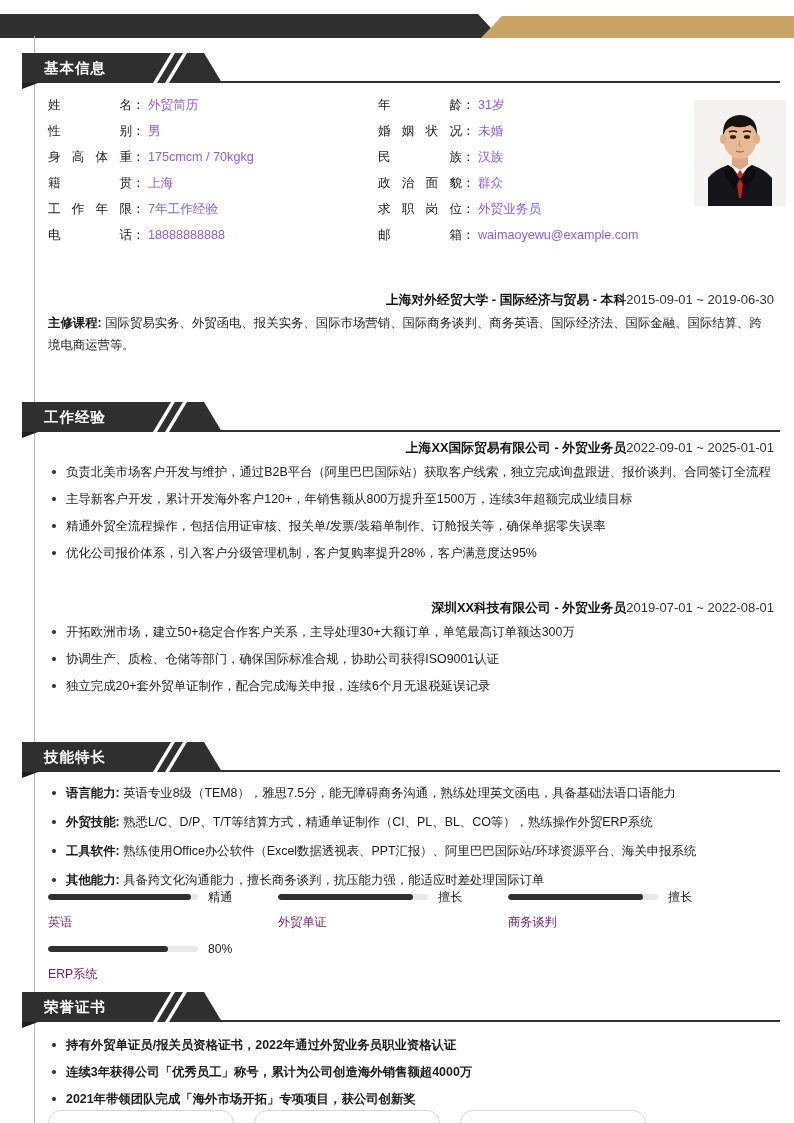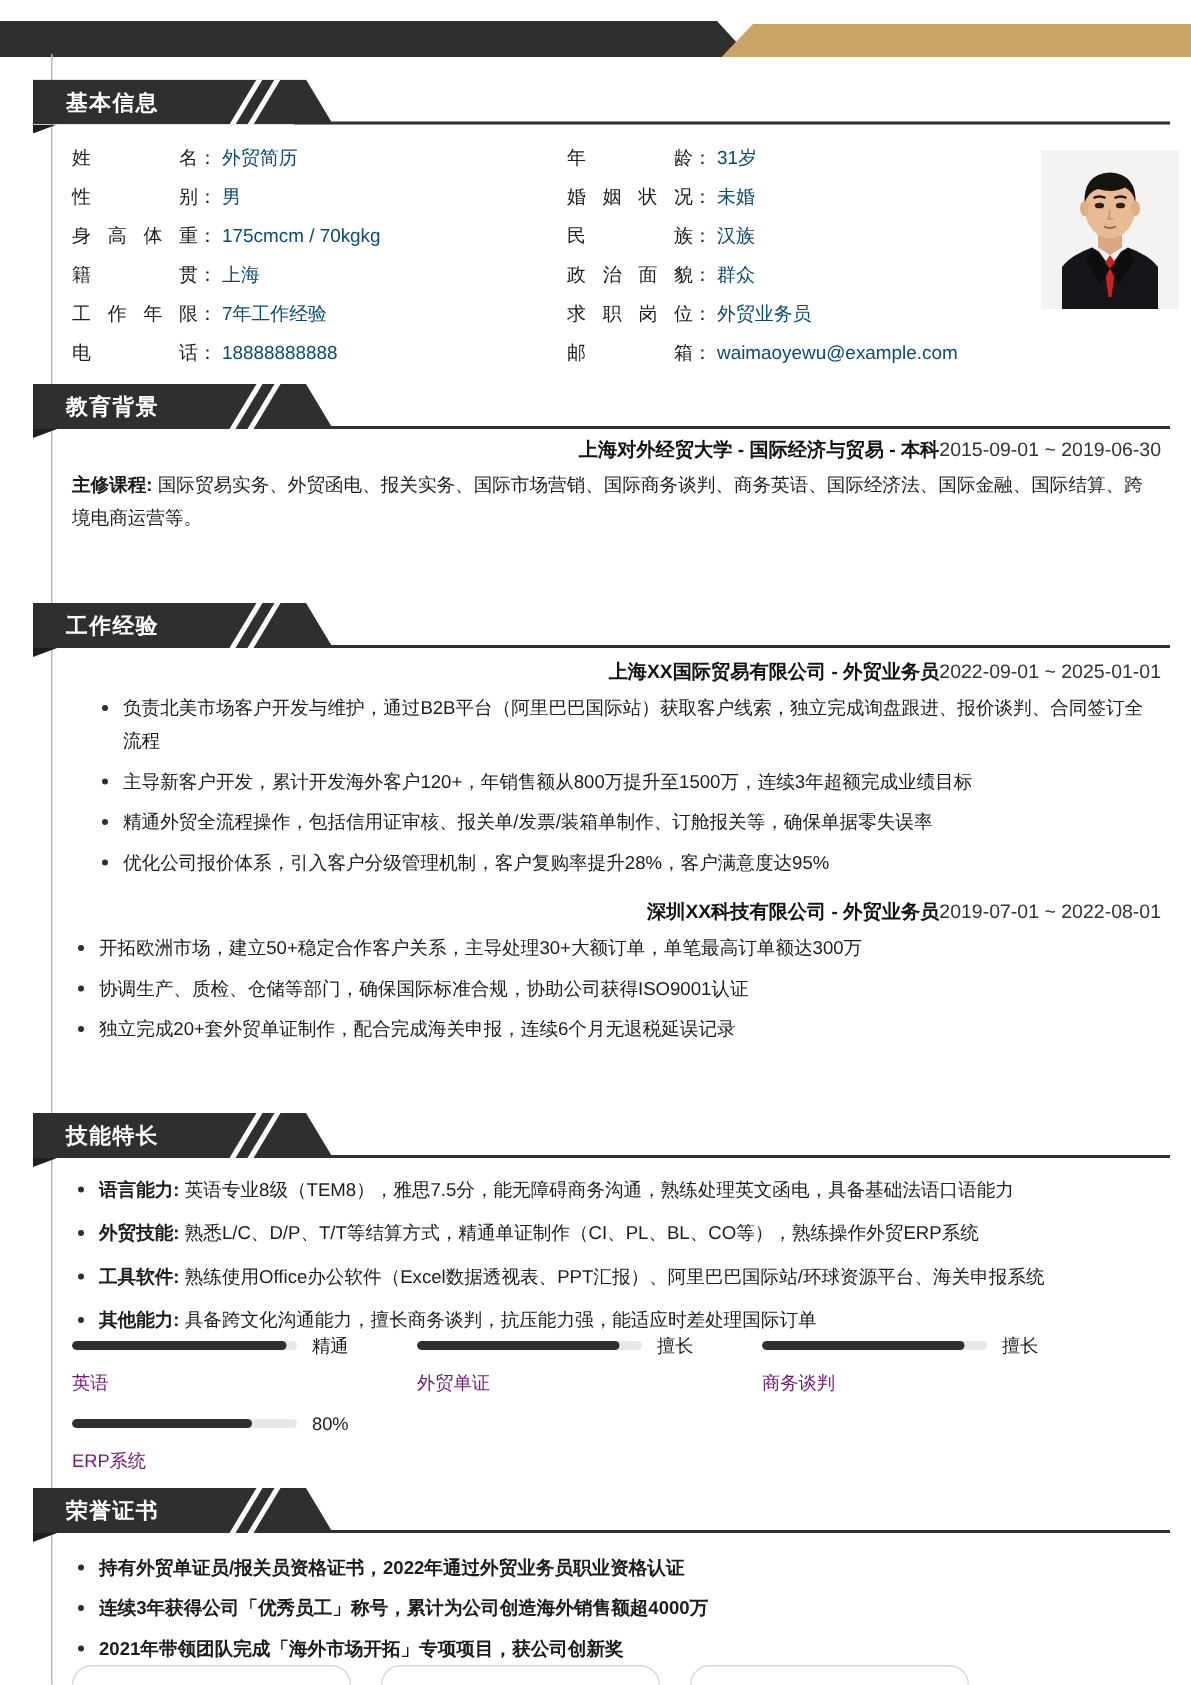--- a/index.html
+++ b/index.html
@@ -67,21 +67,21 @@
   
   .info-grid { position: absolute; left: 48px; top: 0; width: 700px; }
   .info-row { display: flex; font-size: 12.6px; line-height: 26px; }
   .info-col { width: 330px; display: flex; }
   .info-label {
     width: 84px; display: flex; justify-content: space-between;
     letter-spacing: 0; color: #1c1c1c;
   }
   .info-label span { display: inline-block; }
   .info-sep { width: 16px; text-align: left; }
-  .info-value { color: #0c4a6e; }
+  .info-value { color: #8b5cf6; }
 
   .photo {
     position: absolute; left: 694px; top: 100px; width: 92px; height: 106px;
     overflow: hidden; background: #f2f2f0;
   }
   .photo svg { display: block; }
 
   
   .body { position: absolute; left: 48px; right: 20px; }
   .entry-head {
@@ -296,31 +296,20 @@
       <ellipse cx="53" cy="37" rx="3.1" ry="1.9" fill="#2b2118"></ellipse>
 
       <path d="M35 32 Q39 30 43 32" stroke="#1d1712" stroke-width="1.6" fill="none"></path>
       <path d="M49 32 Q53 30 57 32" stroke="#1d1712" stroke-width="1.6" fill="none"></path>
 
       <path d="M46 40 L45 46 L48 46" stroke="#c79a76" stroke-width="1.2" fill="none"></path>
       <path d="M42 51 Q46 53 50 51" stroke="#9b6449" stroke-width="1.3" fill="none"></path>
     </svg>
   </div>
 
-  <div class="section" style="top:256px;">
-    <div class="sec-head">
-      <div class="sec-tab">
-        <span class="sec-title">教育背景</span>
-        <span class="slash a"></span>
-        <span class="slash b"></span>
-      </div>
-      <div class="sec-tab-notch"></div>
-      <div class="sec-rule"></div>
-    </div>
-  </div>
 
   <div class="body" style="top:292px;">
     <div class="entry-head">
       <span class="entry-title">上海对外经贸大学 - 国际经济与贸易 - 本科</span>
       <span class="entry-date">2015-09-01 ~ 2019-06-30</span>
     </div>
     <div class="kv">
       <b>主修课程:</b>
       <span>国际贸易实务、外贸函电、报关实务、国际市场营销、国际商务谈判、商务英语、国际经济法、国际金融、国际结算、跨境电商运营等。</span>
     </div>
@@ -331,21 +320,21 @@
       <div class="sec-tab">
         <span class="sec-title">工作经验</span>
         <span class="slash a"></span>
         <span class="slash b"></span>
       </div>
       <div class="sec-tab-notch"></div>
       <div class="sec-rule"></div>
     </div>
   </div>
 
-  <div class="body" style="top:440px;margin-left:16px;">
+  <div class="body" style="top:440px;">
     <div class="entry-head">
       <span class="entry-title">上海XX国际贸易有限公司 - 外贸业务员</span>
       <span class="entry-date">2022-09-01 ~ 2025-01-01</span>
     </div>
     <ul class="bullets">
       <li>负责北美市场客户开发与维护，通过B2B平台（阿里巴巴国际站）获取客户线索，独立完成询盘跟进、报价谈判、合同签订全流程</li>
       <li>主导新客户开发，累计开发海外客户120+，年销售额从800万提升至1500万，连续3年超额完成业绩目标</li>
       <li>精通外贸全流程操作，包括信用证审核、报关单/发票/装箱单制作、订舱报关等，确保单据零失误率</li>
       <li>优化公司报价体系，引入客户分级管理机制，客户复购率提升28%，客户满意度达95%</li>
     </ul>

